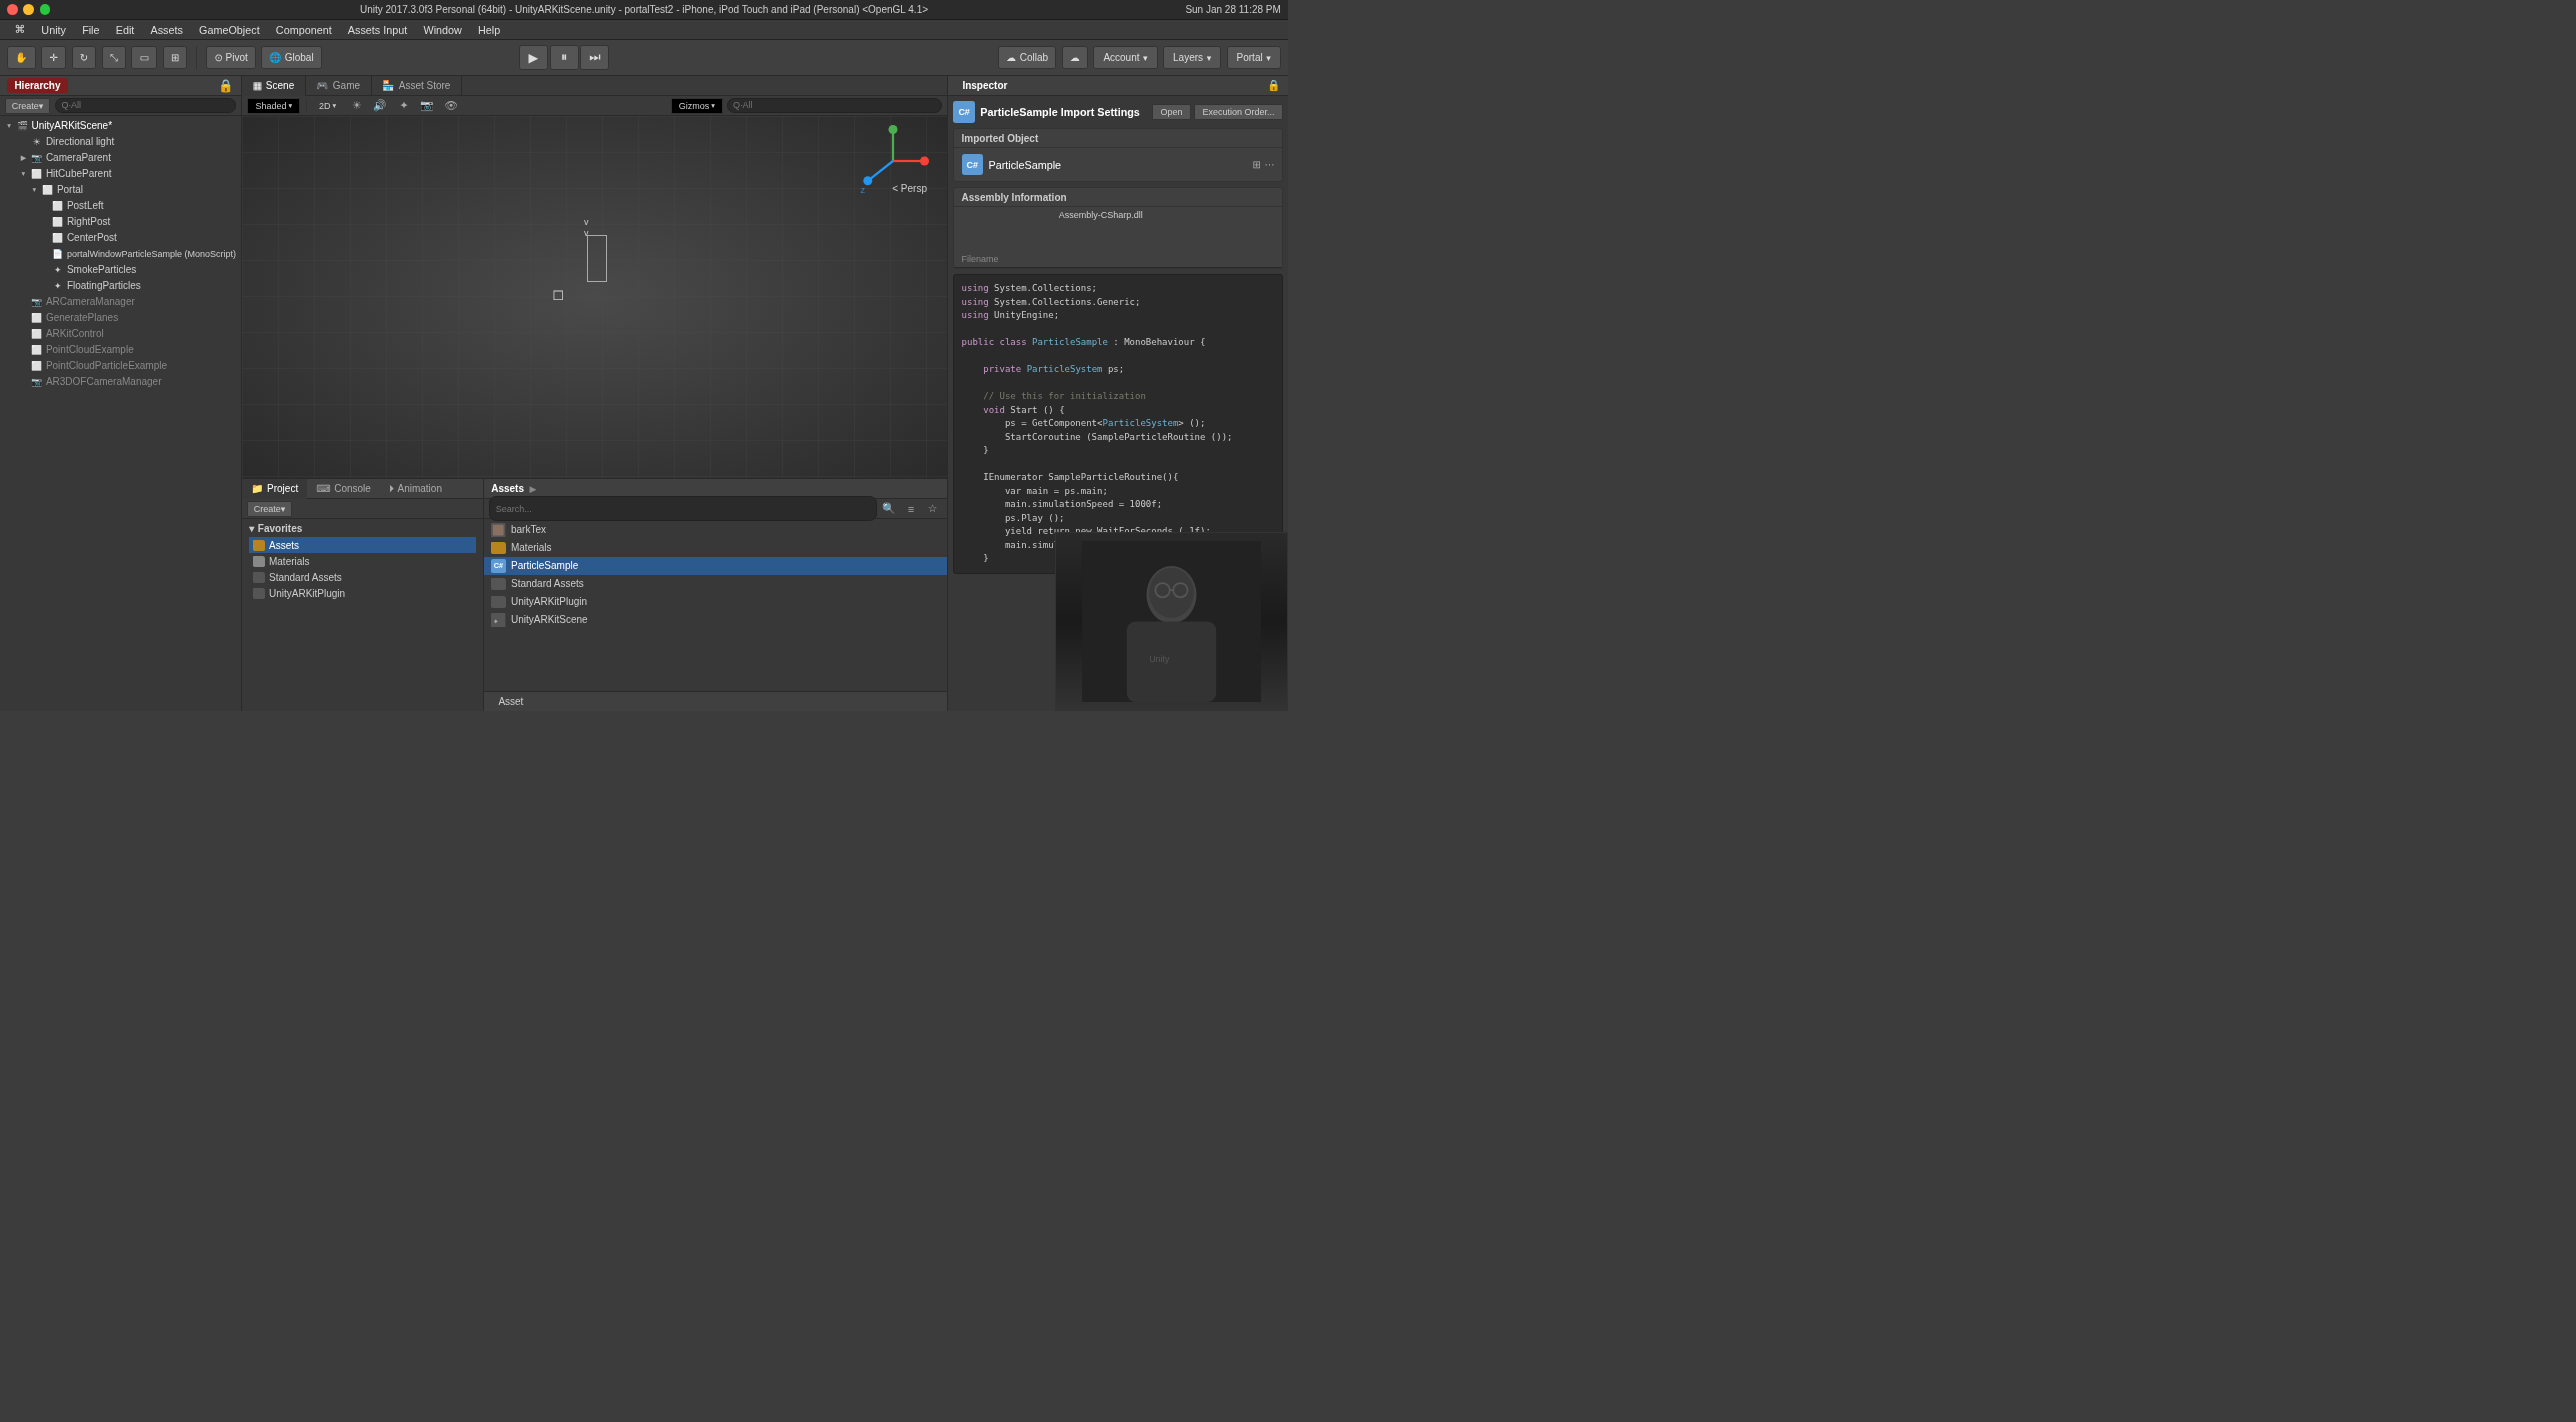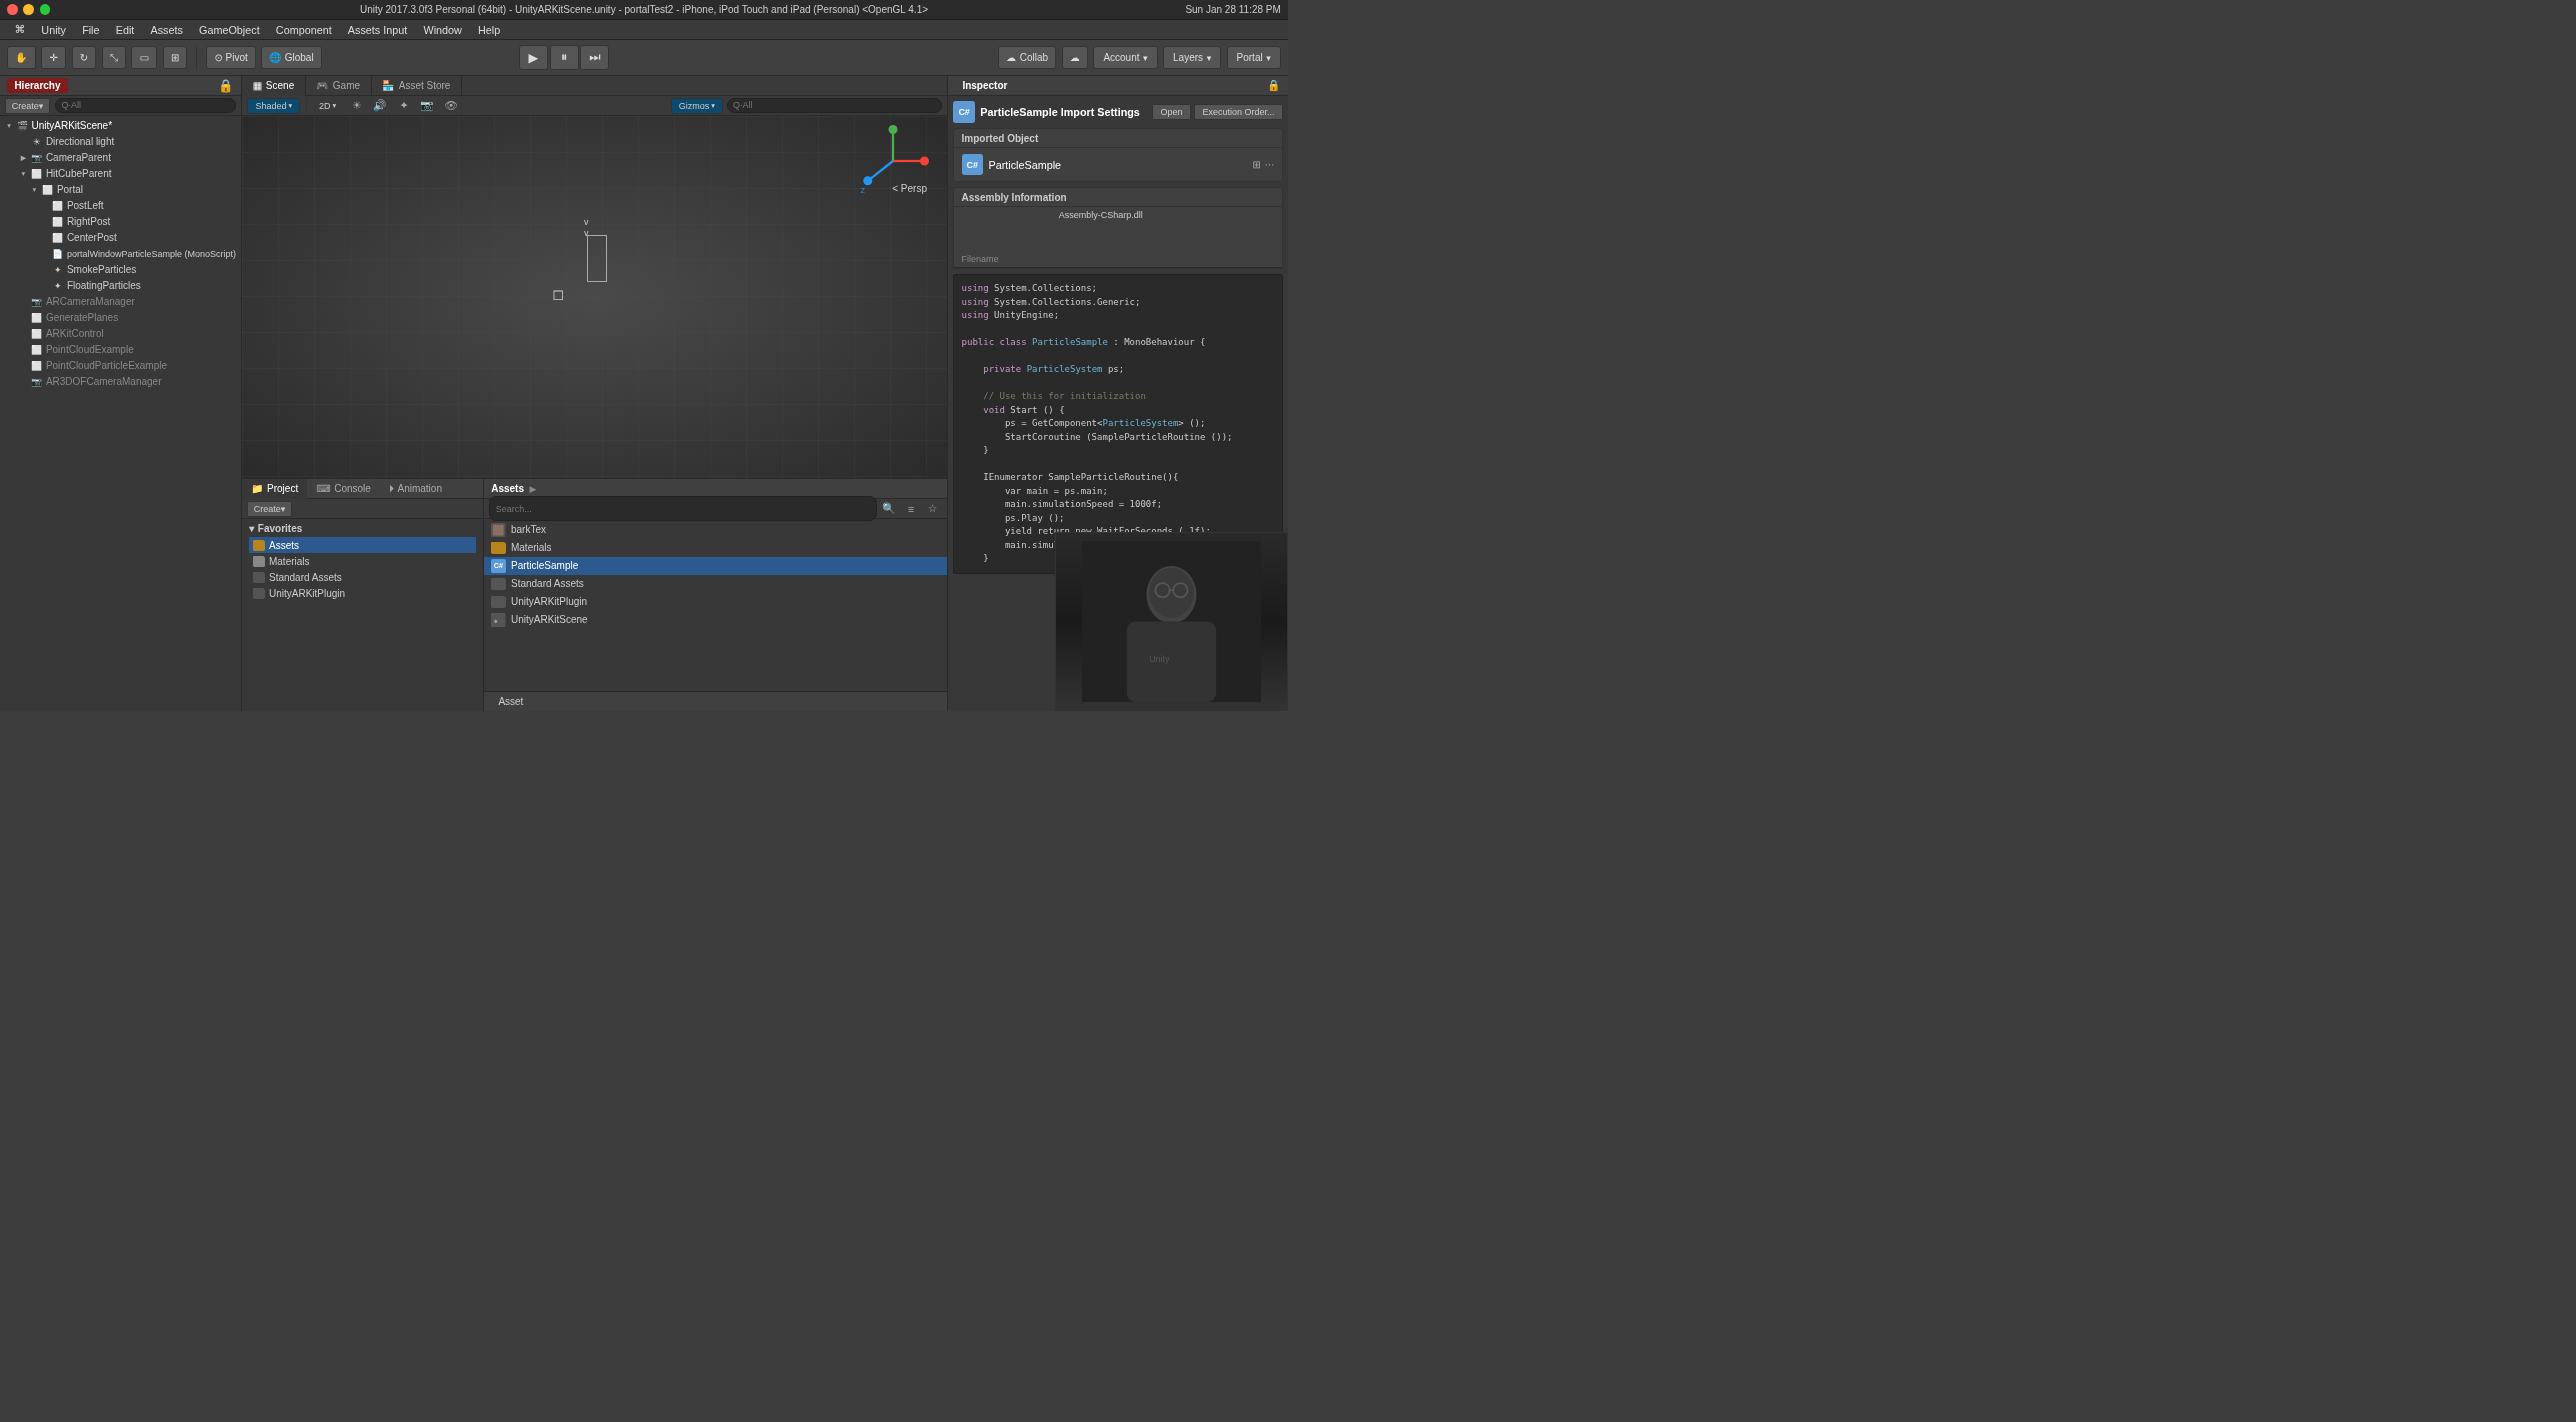--- a/index.html
+++ b/index.html
@@ -283,21 +283,21 @@
     .scene-toolbar {
       height: 20px;
       background: #3a3a3a;
       display: flex;
       align-items: center;
       padding: 0 5.4px;
       gap: 3.6px;
       border-bottom: 0.9px solid #2a2a2a;
     }
     .scene-toolbar-btn {
-      background: #0c4a6e;
+      background: #000000;
       border: 0.9px solid #333;
       border-radius: 1.8px;
       color: #ccc;
       padding: 0.9px 7.2px;
       font-size: 9px;
       cursor: pointer;
       height: 16px;
       display: flex;
       align-items: center;
       gap: 1.8px;

